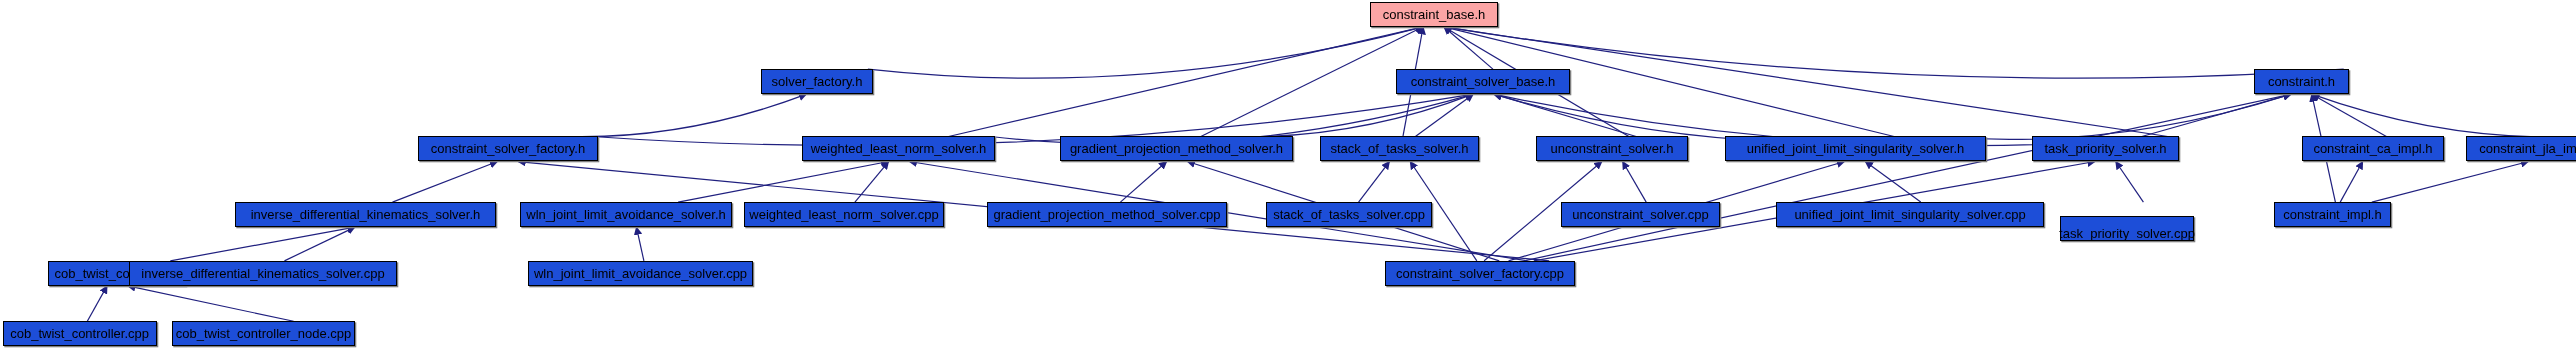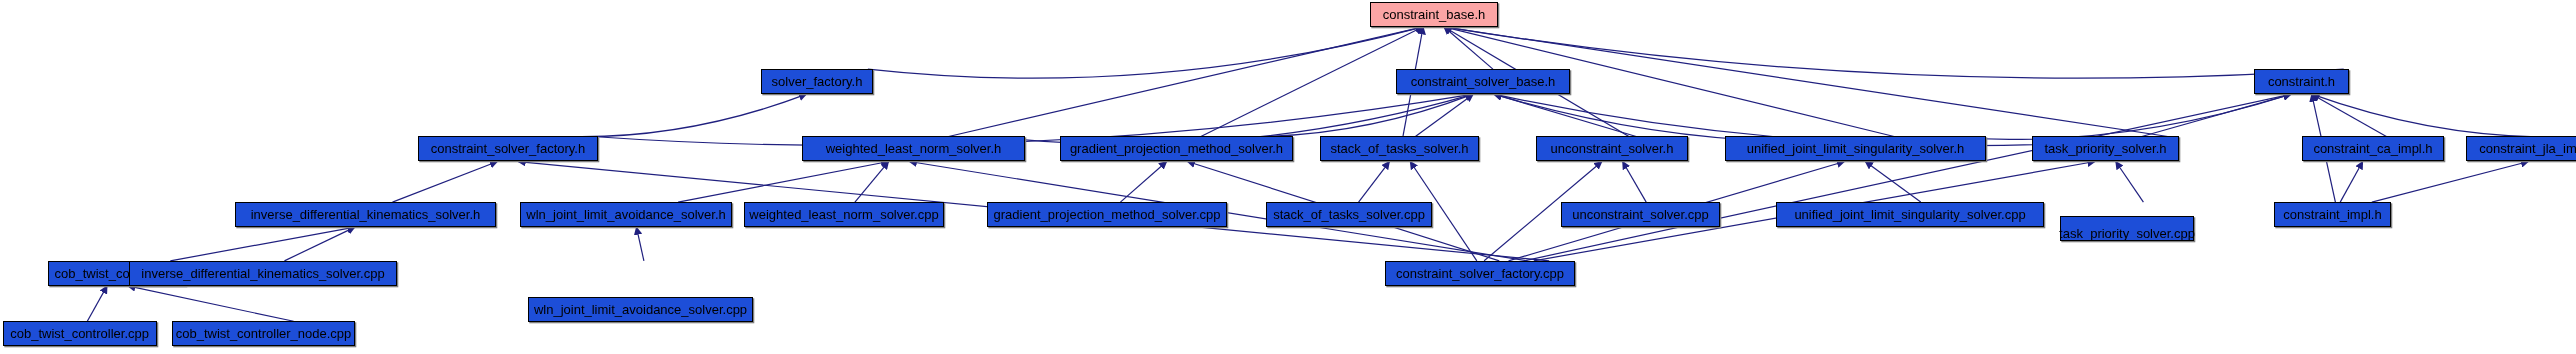--- a/index.html
+++ b/index.html
@@ -101,21 +101,21 @@
       </div>
       <div class="node" style="left: 1396px; top: 69px; width: 174px;">
         <span>constraint_solver_base.h</span>
       </div>
       <div class="node" style="left: 2254px; top: 69px; width: 95px;">
         <span>constraint.h</span>
       </div>
       <div class="node" style="left: 418px; top: 136px; width: 180px;">
         <span>constraint_solver_factory.h</span>
       </div>
-      <div class="node" style="left: 802px; top: 136px; width: 223px;">
+      <div class="node" style="left: 802px; top: 136px; width: 193px;">
         <span>weighted_least_norm_solver.h</span>
       </div>
       <div class="node" style="left: 1060px; top: 136px; width: 233px;">
         <span>gradient_projection_method_solver.h</span>
       </div>
       <div class="node" style="left: 1320px; top: 136px; width: 159px;">
         <span>stack_of_tasks_solver.h</span>
       </div>
       <div class="node" style="left: 1536px; top: 136px; width: 152px;">
         <span>unconstraint_solver.h</span>
@@ -137,42 +137,42 @@
       </div>
       <div class="node" style="left: 520px; top: 202px; width: 212px;">
         <span>wln_joint_limit_avoidance_solver.h</span>
       </div>
       <div class="node" style="left: 744px; top: 202px; width: 200px;">
         <span>weighted_least_norm_solver.cpp</span>
       </div>
       <div class="node" style="left: 987px; top: 202px; width: 240px;">
         <span>gradient_projection_method_solver.cpp</span>
       </div>
-      <div class="node" style="left: 1266px; top: 202px; width: 166px;">
+      <div class="node" style="left: 1266px; top: 202px; width: 166px; justify-content: flex-end;">
         <span>stack_of_tasks_solver.cpp</span>
       </div>
       <div class="node" style="left: 1561px; top: 202px; width: 159px;">
         <span>unconstraint_solver.cpp</span>
       </div>
       <div class="node" style="left: 1776px; top: 202px; width: 268px;">
         <span>unified_joint_limit_singularity_solver.cpp</span>
       </div>
       <div class="node" style="left: 2060px; top: 216px; width: 134px; align-items: flex-end;">
         <span>task_priority_solver.cpp</span>
       </div>
       <div class="node" style="left: 2274px; top: 202px; width: 117px;">
         <span>constraint_impl.h</span>
       </div>
       <div class="node" style="left: 48px; top: 261px; width: 138px;">
         <span>cob_twist_controller.h</span>
       </div>
       <div class="node" style="left: 129px; top: 261px; width: 268px;">
         <span>inverse_differential_kinematics_solver.cpp</span>
       </div>
-      <div class="node" style="left: 528px; top: 261px; width: 225px; margin-top: 36px;">
+      <div class="node" style="left: 528px; top: 261px; width: 225px;">
         <span>wln_joint_limit_avoidance_solver.cpp</span>
       </div>
       <div class="node" style="left: 1385px; top: 261px; width: 190px;">
         <span>constraint_solver_factory.cpp</span>
       </div>
       <div class="node" style="left: 2.6px; top: 321px; width: 154px;">
         <span>cob_twist_controller.cpp</span>
       </div>
       <div class="node" style="left: 172px; top: 321px; width: 183px;">
         <span>cob_twist_controller_node.cpp</span>

